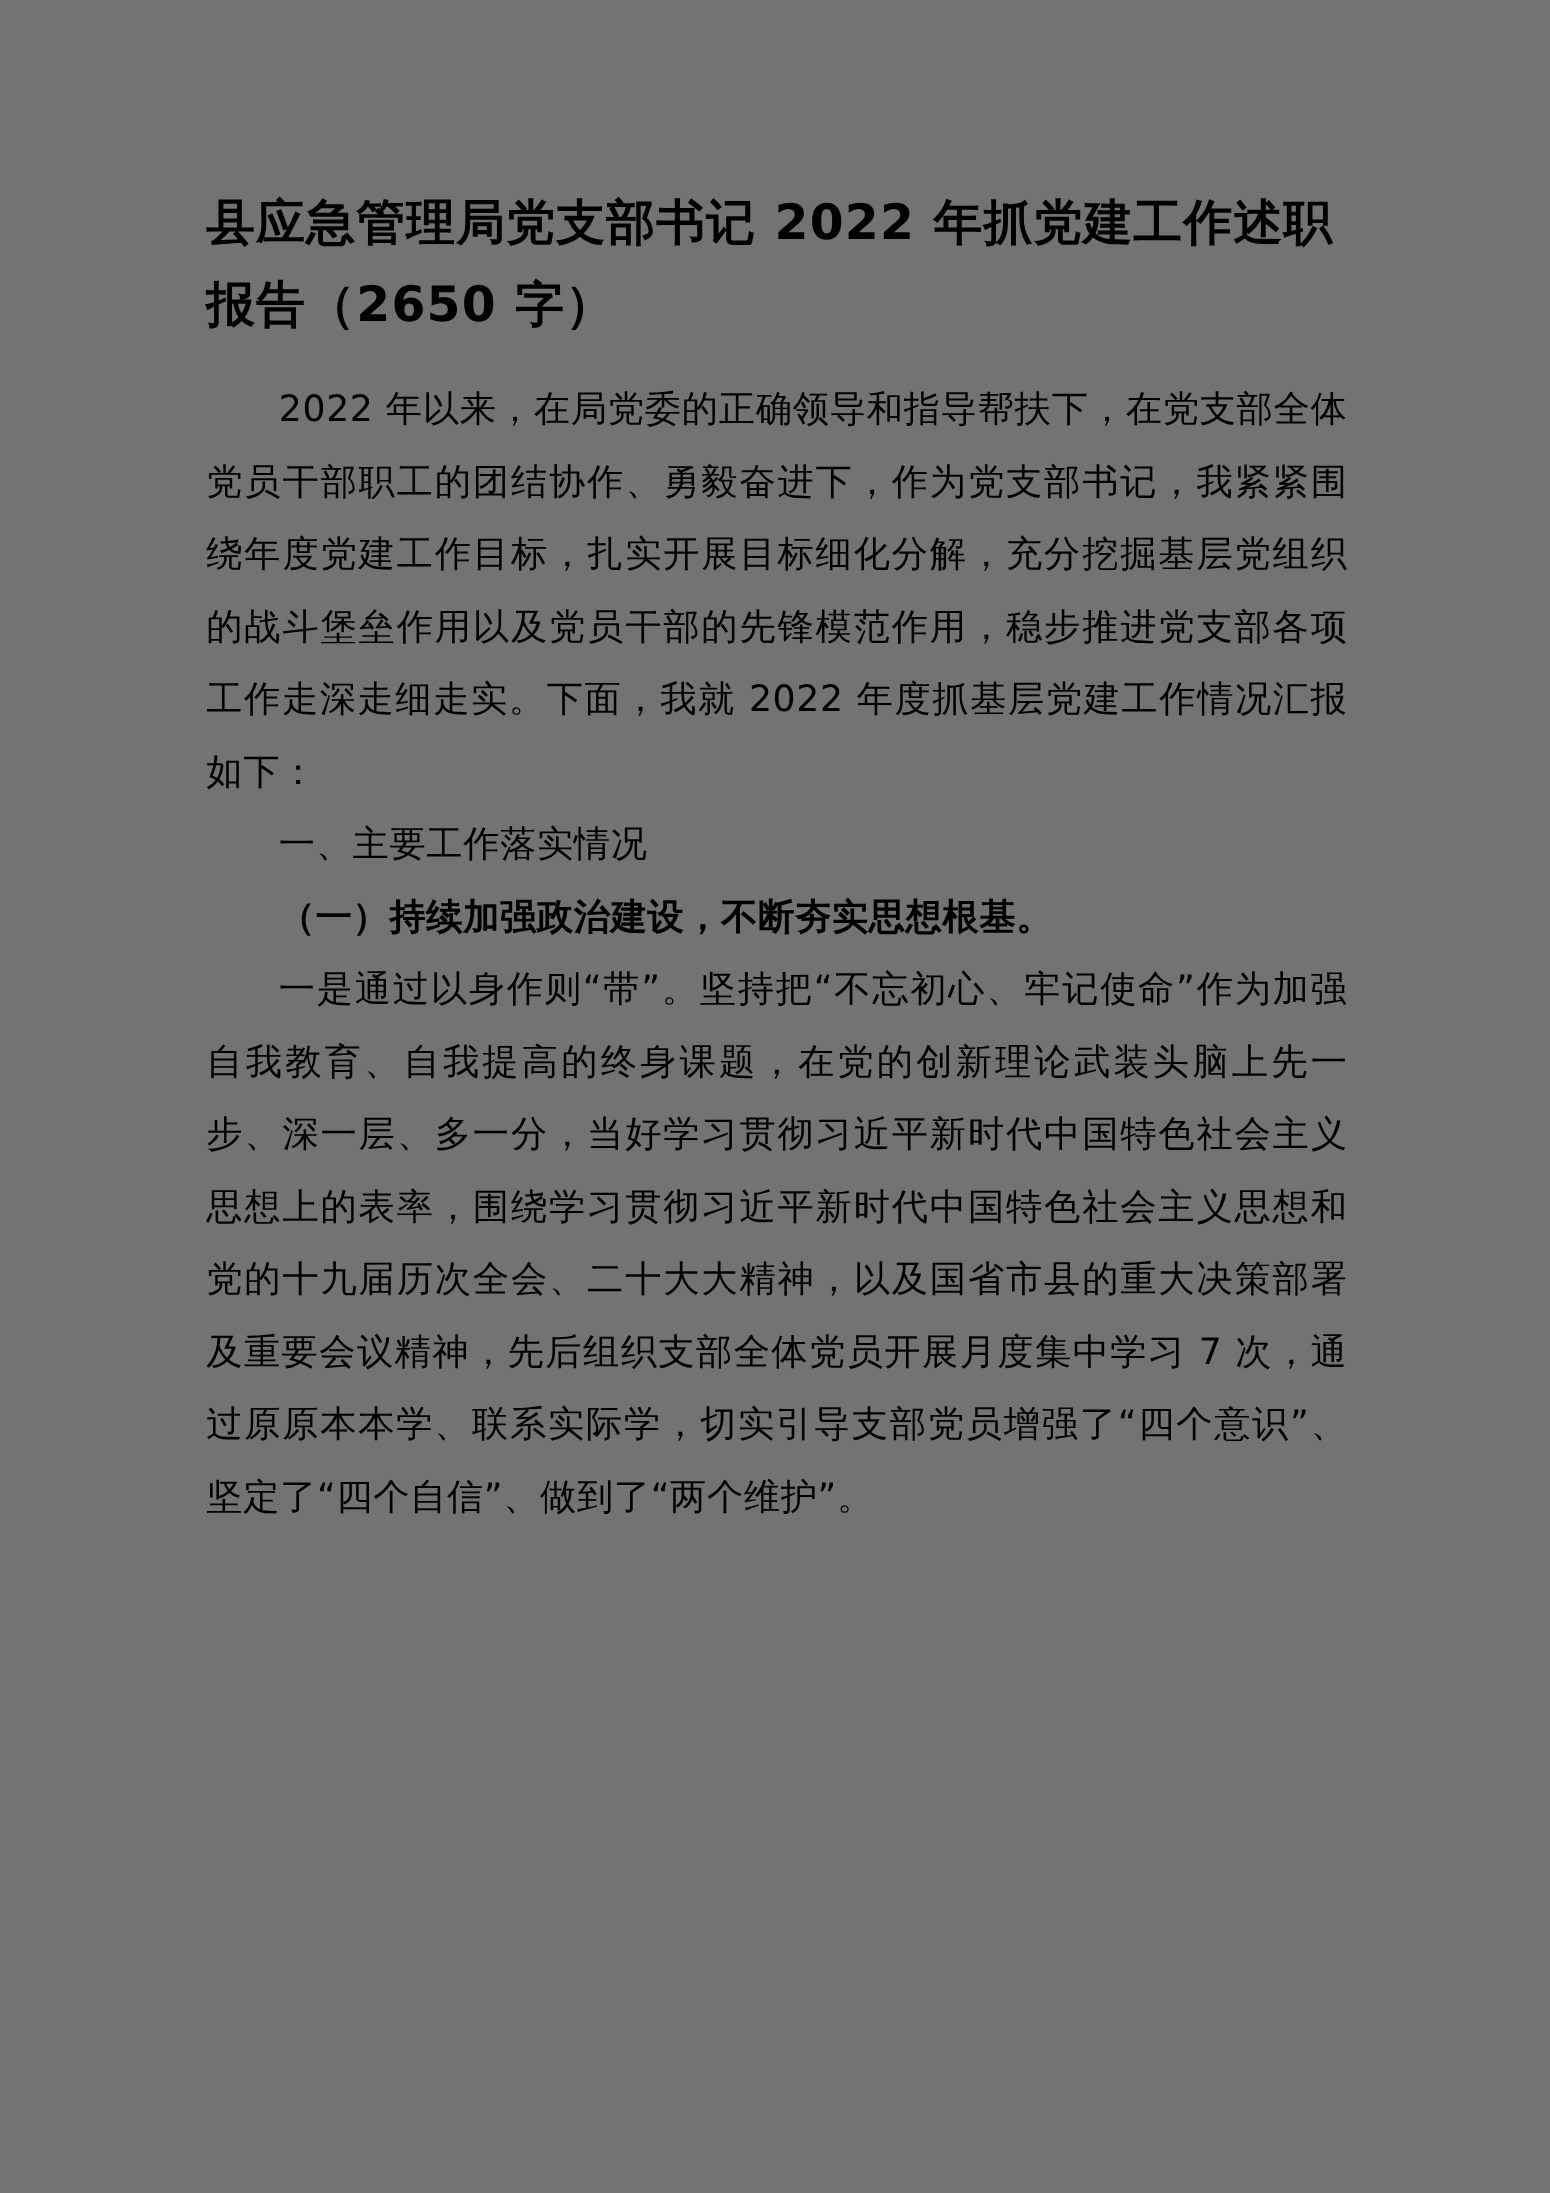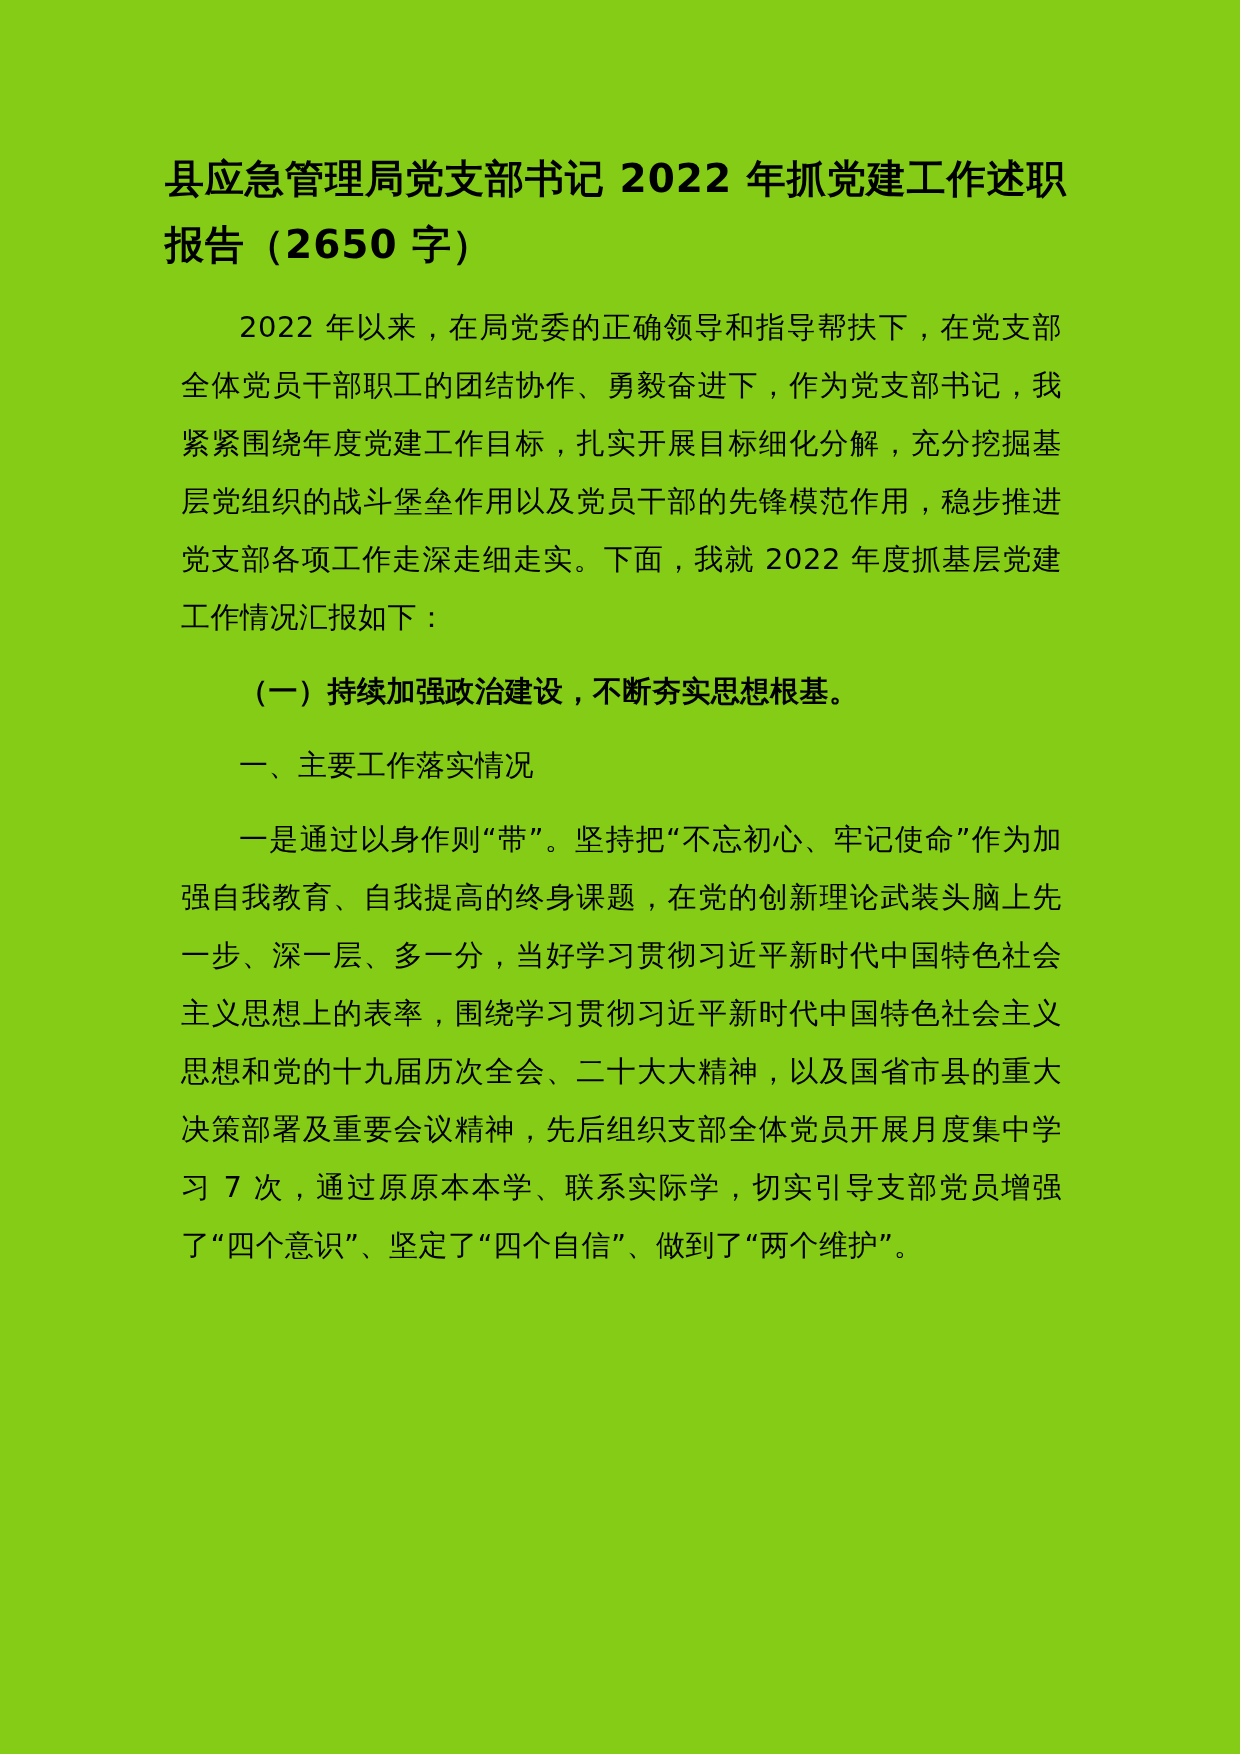--- a/index.html
+++ b/index.html
@@ -6,59 +6,59 @@
   html, body {
     margin: 0;
     padding: 0;
     background: #ffffff;
   }
   .page {
     position: relative;
     width: 1240px;
     height: 1754px;
     margin: 0 auto;
-    background: #84cc16;
+    background: #737373;
     padding: 146px 162px 44px 165px;
     font-family: "DejaVu Sans", "Liberation Sans", sans-serif;
     color: #000000;
     overflow: hidden;
   }
   .doc-title {
     font-size: 39px;
     font-weight: 700;
     line-height: 66px;
     margin: 0 0 20px 0;
     letter-spacing: 1px;
     text-align: left;
     color: #000000;
   }
   .doc-body {
     width: 100%;
   }
   .para {
     font-size: 29px;
     line-height: 58px;
-    margin: 16px;
+    margin: 0;
     text-align: justify;
     text-indent: 2em;
     letter-spacing: 0.5px;
     color: #000000;
     word-break: break-all;
   }
   .para.bold {
     font-weight: 700;
   }
   .para.gap {
     margin-top: 28px;
   }
 </style>
 </head>
 <body>
 
 <div class="page">
   <h1 class="doc-title">县应急管理局党支部书记 2022 年抓党建工作述职报告（2650 字）</h1>
   <div class="doc-body">
       <p class="para">2022 年以来，在局党委的正确领导和指导帮扶下，在党支部全体党员干部职工的团结协作、勇毅奋进下，作为党支部书记，我紧紧围绕年度党建工作目标，扎实开展目标细化分解，充分挖掘基层党组织的战斗堡垒作用以及党员干部的先锋模范作用，稳步推进党支部各项工作走深走细走实。下面，我就 2022 年度抓基层党建工作情况汇报如下：</p>
+      <p class="para">一、主要工作落实情况</p>
       <p class="para bold">（一）持续加强政治建设，不断夯实思想根基。</p>
-      <p class="para">一、主要工作落实情况</p>
       <p class="para">一是通过以身作则“带”。坚持把“不忘初心、牢记使命”作为加强自我教育、自我提高的终身课题，在党的创新理论武装头脑上先一步、深一层、多一分，当好学习贯彻习近平新时代中国特色社会主义思想上的表率，围绕学习贯彻习近平新时代中国特色社会主义思想和党的十九届历次全会、二十大大精神，以及国省市县的重大决策部署及重要会议精神，先后组织支部全体党员开展月度集中学习 7 次，通过原原本本学、联系实际学，切实引导支部党员增强了“四个意识”、坚定了“四个自信”、做到了“两个维护”。</p>
     </div>
 </div>
 
 </body></html>

